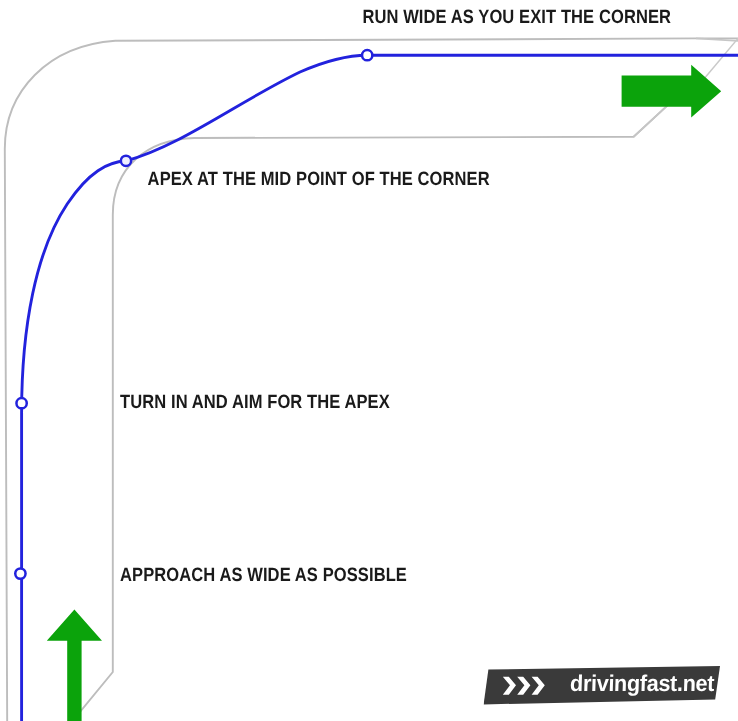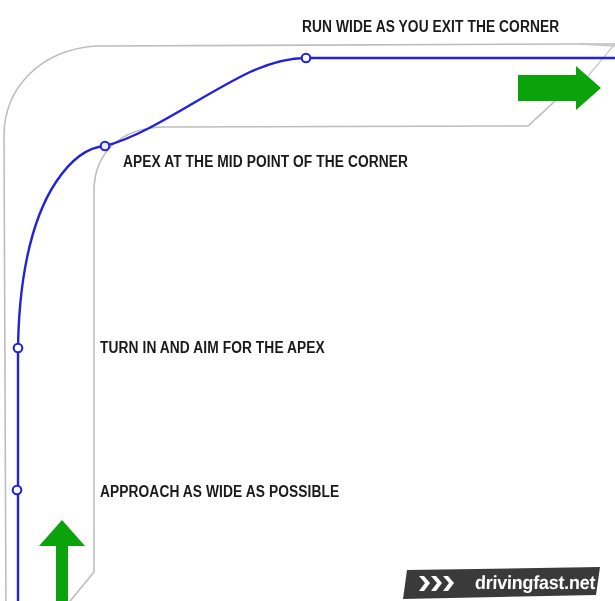--- a/index.html
+++ b/index.html
@@ -9,21 +9,21 @@
   }
   body {
     width: 615px;
     height: 601px;
     position: relative;
     overflow: hidden;
     font-family: "Liberation Sans", sans-serif;
   }
   #diagram-root {
     position: absolute;
-    left: 0; top: 16px;
+    left: 0; top: 4px;
     width: 615px;
     height: 513px;
     background: #ffffff;
   }
   #track-svg {
     position: absolute;
     left: 0; top: 0;
     width: 615px;
     height: 601px;
   }

